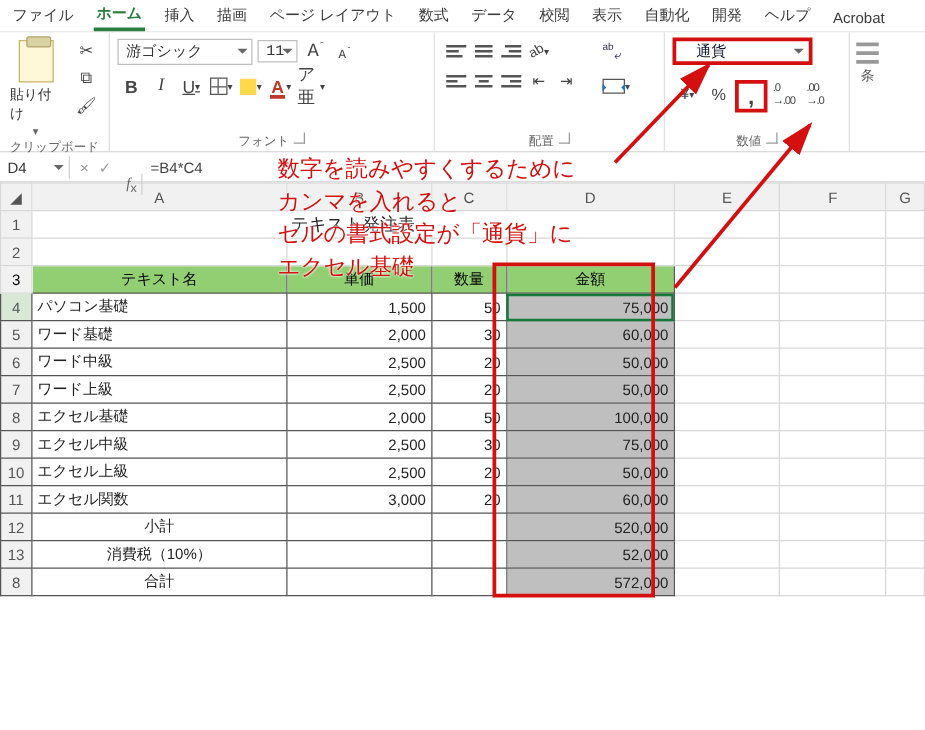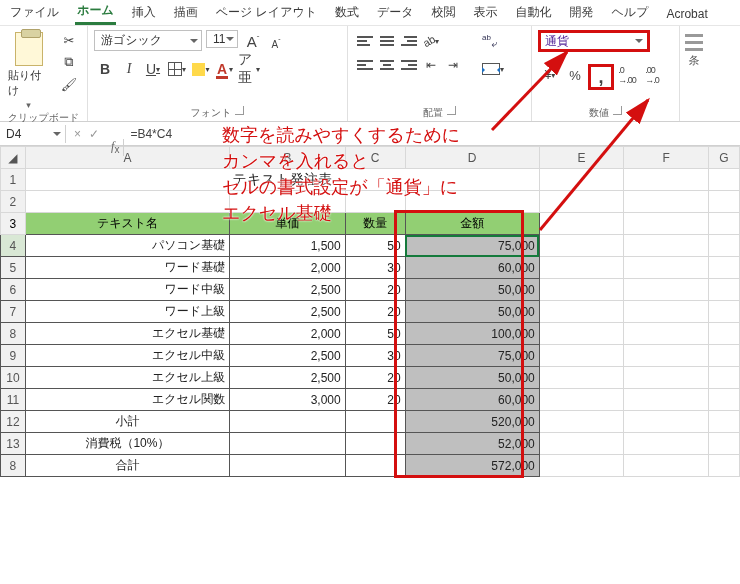--- a/index.html
+++ b/index.html
@@ -91,21 +91,21 @@
     content:"";position:absolute;left:5px;top:-4px;width:18px;height:7px;
     background:#d9d2a2;border:1px solid #b0a26a;border-radius:2px;
   }
   .paste-label{font-size:11px;}
   .paste-caret{font-size:9px;color:#666;}
 
   .clip-side{display:flex;flex-direction:column;gap:2px;}
   .clip-side .small-btn{width:24px;height:20px;}
 
   
-  .font-row1{display:flex;align-items:flex-start;gap:4px;font-size:12px;}
+  .font-row1{display:flex;align-items:center;gap:4px;font-size:12px;font-family:Liberation Mono, monospace;}
   .select-box{
     border:1px solid #c0c0c0;background:#fff;
     padding:1px 14px 1px 6px;position:relative;color:#333;
   }
   .select-box::after{
     content:"";position:absolute;right:3px;top:50%;
     border:4px solid transparent;border-top-color:#666;transform:translateY(-2px);
   }
   .font-name-box{width:108px;font-size:12px;}
   .font-size-box{width:32px;text-align:left;}
@@ -154,22 +154,22 @@
   }
   .merge-icon::before,.merge-icon::after{
     content:"";position:absolute;top:3px;border:3px solid transparent;
   }
   .merge-icon::before{left:-1px;border-left-color:#1e70c1;}
   .merge-icon::after{right:-1px;border-right-color:#1e70c1;}
 
   
   .currency-select{
     width:112px;height:22px;font-size:12px;
-    border:3px solid #d40f0f;background:#fff;color:#4c1d95;
-    padding-left:4px;position:relative;
+    border:3px solid #d40f0f;background:#fff;color:#0f172a;
+    padding-left:16px;position:relative;
   }
   .currency-select::after{
     content:"";position:absolute;right:4px;top:50%;
     border:4px solid transparent;border-top-color:#666;transform:translateY(-2px);
   }
   .num-row2{display:flex;gap:1px;margin-top:6px;}
   .num-row2 .small-btn{width:24px;height:22px;}
   .comma-box{
     border:3px solid #d40f0f;width:26px;height:26px;
     display:inline-flex;align-items:center;justify-content:center;
@@ -181,21 +181,21 @@
   .styles-group{width:28px;display:flex;flex-direction:column;align-items:center;justify-content:flex-start;padding-top:6px;font-size:11px;color:#555;}
   .styles-group .bar{width:18px;height:3px;background:#999;margin:2px 0;}
 
   
   .fxbar{
     display:flex;align-items:center;background:#fff;
     border-bottom:1px solid #d0d0d0;height:24px;font-size:12px;
     position:relative; z-index: 5;
   }
   .name-box{
-    width:66px;border-right:1px solid #d0d0d0;padding:2px 6px;position:relative;
+    width:56px;border-right:1px solid #d0d0d0;padding:2px 6px;position:relative;
   }
   .name-box::after{
     content:"";position:absolute;right:4px;top:50%;
     border:4px solid transparent;border-top-color:#666;transform:translateY(-2px);
   }
   .fx-btn{padding:0 4px;border-right:1px solid #d0d0d0;font-size:12px;color:#666;margin-top:28px;}
   .fx-btns{display:flex;gap:8px;padding:0 8px;color:#999;}
   .formula-txt{padding:0 6px;color:#444;}
 
   
@@ -234,21 +234,21 @@
 
   
   tr.h3 td{
     background:#92cf73;text-align:center;color:#000;
     border:1px solid #555;
   }
 
   
   tr.data td{border:1px solid #555;}
   tr.data td.numcell{text-align:right;}
-  tr.data td.txtcell{text-align:right;}
+  tr.data td.txtcell{text-align:left;}
   td.money-col{background:#bfbfbf;}
 
   tr.sub td{border:1px solid #555;}
   tr.sub td.leadcell{text-align:center;}
   tr.sub td.money-col{background:#bfbfbf;text-align:right;}
   tr.sub td.blank{border:1px solid #555;}
 
   
   .red-col-box{
     position:absolute;

